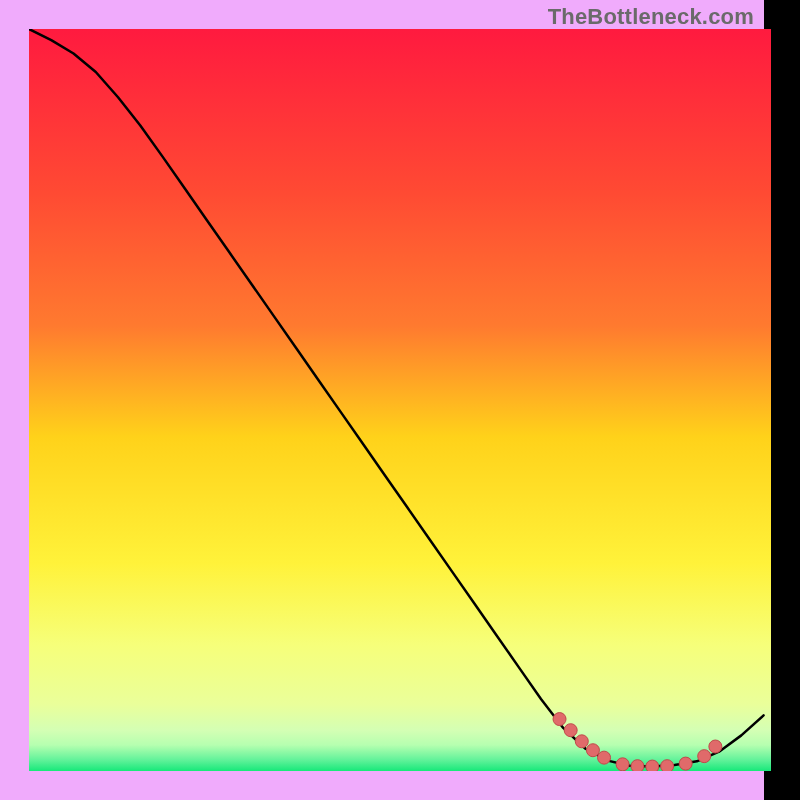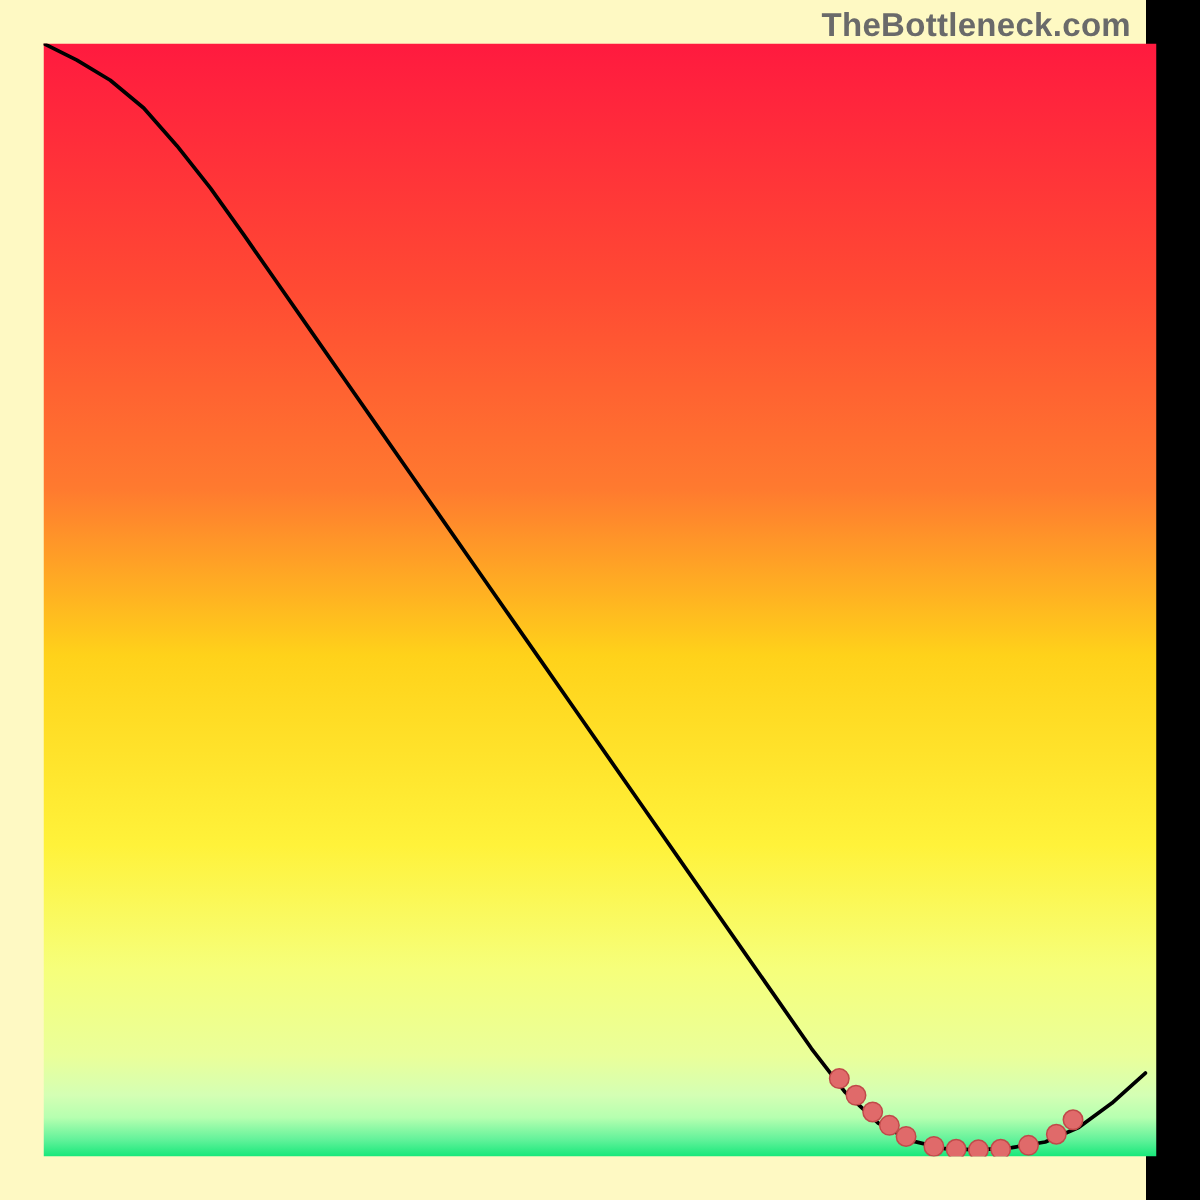--- a/index.html
+++ b/index.html
@@ -1,21 +1,21 @@
 <!DOCTYPE html>
 <html><head>
 <meta charset="utf-8">
 <style>
   * { margin: 0; padding: 0; box-sizing: border-box; }
   html, body { width: 800px; height: 800px; overflow: hidden; background: #000; }
   .stage {
     position: relative;
     width: 764px;
     height: 800px;
-    background: #fef9c3;
+    background: #f0abfc;
   }
   .watermark {
     position: absolute;
     top: 4px;
     right: 10px;
     font-family: Arial, Helvetica, sans-serif;
     font-size: 22px;
     font-weight: 600;
     color: #6a6a6a;
     letter-spacing: 0.2px;

